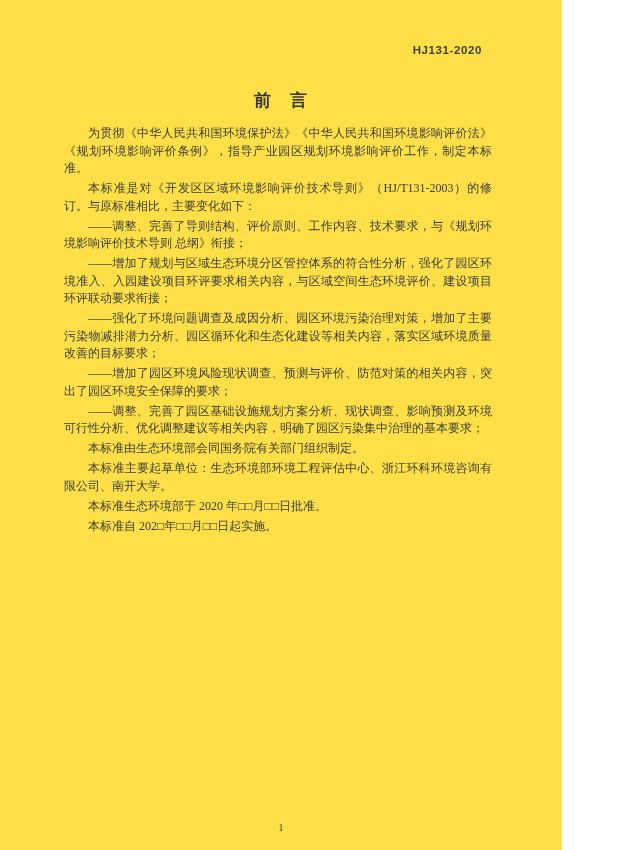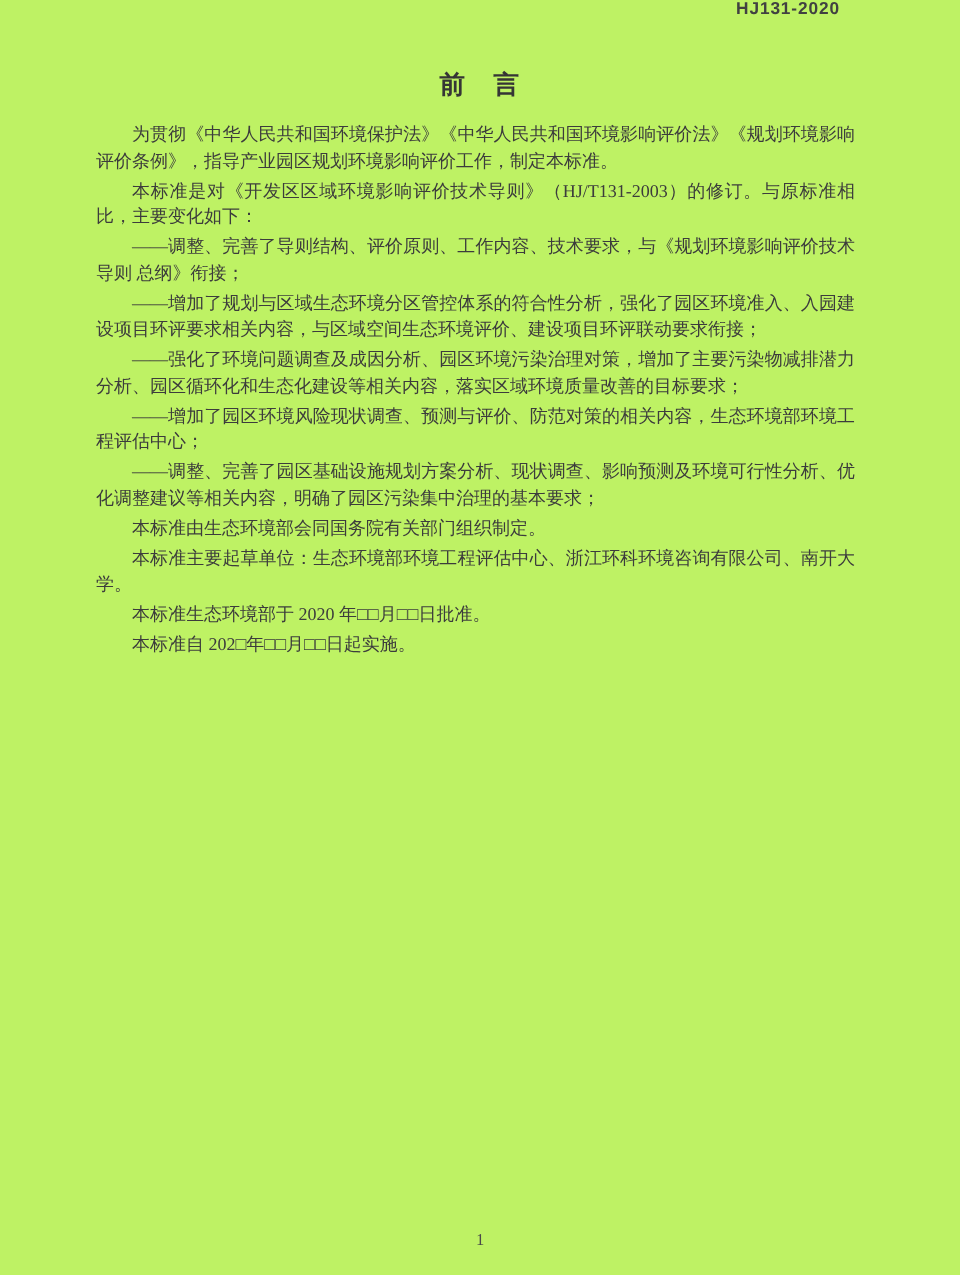--- a/index.html
+++ b/index.html
@@ -2,27 +2,28 @@
 <html><head>
 <meta charset="utf-8">
 <style>
   html, body {
     margin: 0;
     padding: 0;
     background: #ffffff;
   }
   .page {
     position: relative;
-    width: 640px;
+    width: 562px;
     height: 850px;
-    background: #bef264;
+    background: #fde047;
     color: #3c3c3c;
     font-family: "Liberation Serif", "DejaVu Serif", serif;
     overflow: hidden;
     box-sizing: border-box;
+    padding-top: 44px;
   }
   .header-code {
     text-align: right;
     padding-right: 80px;
     font-family: "Liberation Sans", "DejaVu Sans", sans-serif;
     font-weight: bold;
     font-size: 11.5px;
     letter-spacing: 0.6px;
     color: #414141;
     line-height: 13px;
@@ -66,21 +67,21 @@
   <div class="header-code">HJ131-2020</div>
 
   <h1 class="doc-title">前　言</h1>
 
   <div class="doc-body">
     <p>为贯彻《中华人民共和国环境保护法》《中华人民共和国环境影响评价法》《规划环境影响评价条例》，指导产业园区规划环境影响评价工作，制定本标准。</p>
     <p>本标准是对《开发区区域环境影响评价技术导则》（HJ/T131-2003）的修订。与原标准相比，主要变化如下：</p>
     <p>——调整、完善了导则结构、评价原则、工作内容、技术要求，与《规划环境影响评价技术导则 总纲》衔接；</p>
     <p>——增加了规划与区域生态环境分区管控体系的符合性分析，强化了园区环境准入、入园建设项目环评要求相关内容，与区域空间生态环境评价、建设项目环评联动要求衔接；</p>
     <p>——强化了环境问题调查及成因分析、园区环境污染治理对策，增加了主要污染物减排潜力分析、园区循环化和生态化建设等相关内容，落实区域环境质量改善的目标要求；</p>
-    <p>——增加了园区环境风险现状调查、预测与评价、防范对策的相关内容，生态环境部环境工程评估中心；</p>
+    <p>——增加了园区环境风险现状调查、预测与评价、防范对策的相关内容，突出了园区环境安全保障的要求；</p>
     <p>——调整、完善了园区基础设施规划方案分析、现状调查、影响预测及环境可行性分析、优化调整建议等相关内容，明确了园区污染集中治理的基本要求；</p>
     <p>本标准由生态环境部会同国务院有关部门组织制定。</p>
     <p>本标准主要起草单位：生态环境部环境工程评估中心、浙江环科环境咨询有限公司、南开大学。</p>
     <p>本标准生态环境部于 2020 年□□月□□日批准。</p>
     <p>本标准自 202□年□□月□□日起实施。</p>
   </div>
 
   <div class="page-number">1</div>
 
 </div>

